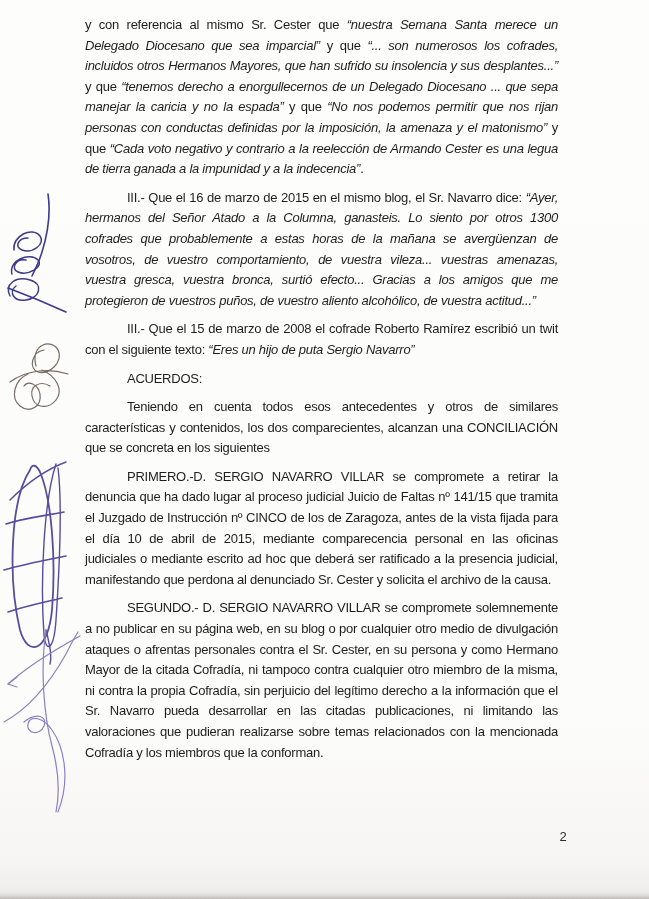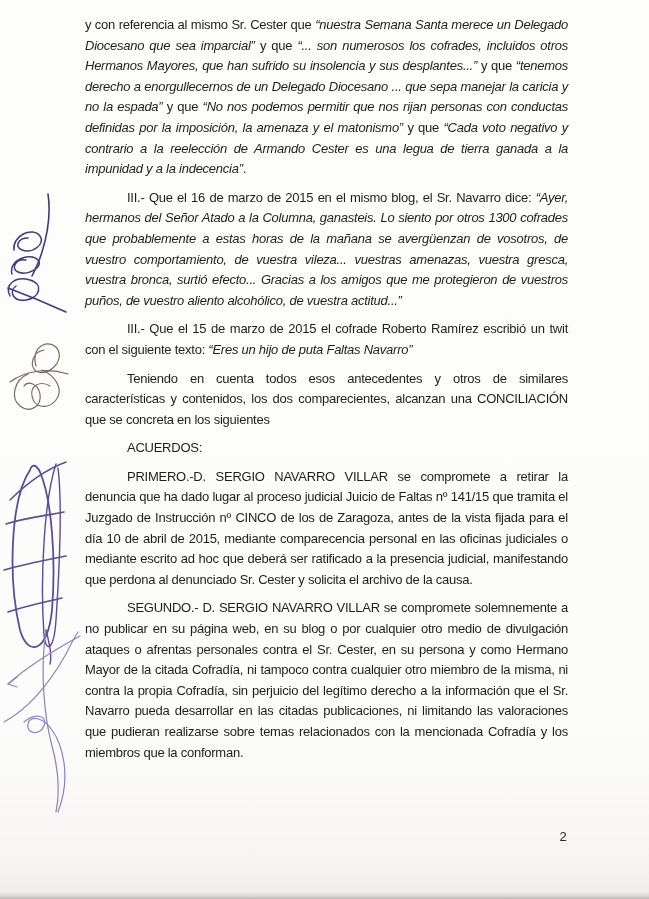--- a/index.html
+++ b/index.html
@@ -14,21 +14,21 @@
   }
   .scan-shadow{
     position:absolute;left:0;right:0;bottom:0;height:7px;
     background:linear-gradient(180deg,rgba(0,0,0,0) 0%,rgba(120,115,110,0.18) 60%,rgba(110,105,100,0.38) 100%);
   }
   .doc{
     position:absolute;left:85px;top:15px;width:487px;
     font-size:13px;line-height:20.6px;letter-spacing:-0.25px;
     color:#1e1e1e;text-align:justify;
   }
-  .doc p{margin:0 4px 8px 0;text-indent:42px;}
+  .doc p{margin:0 14px 8px 0;text-indent:42px;}
   .doc p.no-indent{text-indent:0;}
   .doc .it{font-style:italic;}
   .page-number{
     position:absolute;left:553px;top:829px;width:20px;
     font-size:13px;color:#2a2a2a;text-align:center;
   }
   .sig{position:absolute;pointer-events:none;}
   .sig path{fill:none;stroke-linecap:round;stroke-linejoin:round;}
   #sig1{left:2px;top:192px;}
   #sig2{left:8px;top:336px;}
@@ -69,23 +69,23 @@
     <path stroke-width="1.2" d="M80,10 C58,22 28,40 8,58" stroke="#8b80c0"></path>
     <path stroke-width="1.2" d="M8,58 L17,51 M8,58 L17,61" stroke="#8b80c0"></path>
     <path stroke-width="1.2" d="M46,4 C40,44 44,90 52,120 C58,142 60,166 56,186" stroke="#8b80c0"></path>
     <path stroke-width="1.2" d="M4,96 C26,84 48,60 66,28 C70,20 74,12 78,6" stroke="#8b80c0"></path>
     <path stroke-width="1.2" d="M24,96 C36,86 48,90 44,100 C40,110 26,108 28,98 C30,88 44,92 52,104 C62,118 72,150 58,186" stroke="#8b80c0"></path>
   </svg>
 
   <div class="doc">
       <p class="no-indent"><span>y con referencia al mismo Sr. Cester que </span><span class="it">“nuestra Semana Santa merece un Delegado Diocesano que sea imparcial”</span><span> y que </span><span class="it">“... son numerosos los cofrades, incluidos otros Hermanos Mayores, que han sufrido su insolencia y sus desplantes...”</span><span> y que </span><span class="it">“tenemos derecho a enorgullecernos de un Delegado Diocesano ... que sepa manejar la caricia y no la espada”</span><span> y que </span><span class="it">“No nos podemos permitir que nos rijan personas con conductas definidas por la imposición, la amenaza y el matonismo”</span><span> y que </span><span class="it">“Cada voto negativo y contrario a la reelección de Armando Cester es una legua de tierra ganada a la impunidad y a la indecencia”</span><span>.</span></p>
       <p><span>III.- Que el 16 de marzo de 2015 en el mismo blog, el Sr. Navarro dice: </span><span class="it">“Ayer, hermanos del Señor Atado a la Columna, ganasteis. Lo siento por otros 1300 cofrades que probablemente a estas horas de la mañana se avergüenzan de vosotros, de vuestro comportamiento, de vuestra vileza... vuestras amenazas, vuestra gresca, vuestra bronca, surtió efecto... Gracias a los amigos que me protegieron de vuestros puños, de vuestro aliento alcohólico, de vuestra actitud...”</span></p>
-      <p><span>III.- Que el 15 de marzo de 2015 el cofrade Roberto Ramírez escribió un twit con el siguiente texto: </span><span class="it">“Eres un hijo de puta Faltas Navarro”</span></p>
+      <p><span>III.- Que el 15 de marzo de 2008 el cofrade Roberto Ramírez escribió un twit con el siguiente texto: </span><span class="it">“Eres un hijo de puta Sergio Navarro”</span></p>
+      <p><span>ACUERDOS:</span></p>
       <p><span>Teniendo en cuenta todos esos antecedentes y otros de similares características y contenidos, los dos comparecientes, alcanzan una CONCILIACIÓN que se concreta en los siguientes</span></p>
-      <p><span>ACUERDOS:</span></p>
       <p><span>PRIMERO.-D. SERGIO NAVARRO VILLAR se compromete a retirar la denuncia que ha dado lugar al proceso judicial Juicio de Faltas nº 141/15 que tramita el Juzgado de Instrucción nº CINCO de los de Zaragoza, antes de la vista fijada para el día 10 de abril de 2015, mediante comparecencia personal en las oficinas judiciales o mediante escrito ad hoc que deberá ser ratificado a la presencia judicial, manifestando que perdona al denunciado Sr. Cester y solicita el archivo de la causa.</span></p>
       <p><span>SEGUNDO.- D. SERGIO NAVARRO VILLAR se compromete solemnemente a no publicar en su página web, en su blog o por cualquier otro medio de divulgación ataques o afrentas personales contra el Sr. Cester, en su persona y como Hermano Mayor de la citada Cofradía, ni tampoco contra cualquier otro miembro de la misma, ni contra la propia Cofradía, sin perjuicio del legítimo derecho a la información que el Sr. Navarro pueda desarrollar en las citadas publicaciones, ni limitando las valoraciones que pudieran realizarse sobre temas relacionados con la mencionada Cofradía y los miembros que la conforman.</span></p>
     </div>
 
   <div class="page-number">2</div>
 
   <div class="scan-shadow"></div>
 </div>
 
 </body></html>

